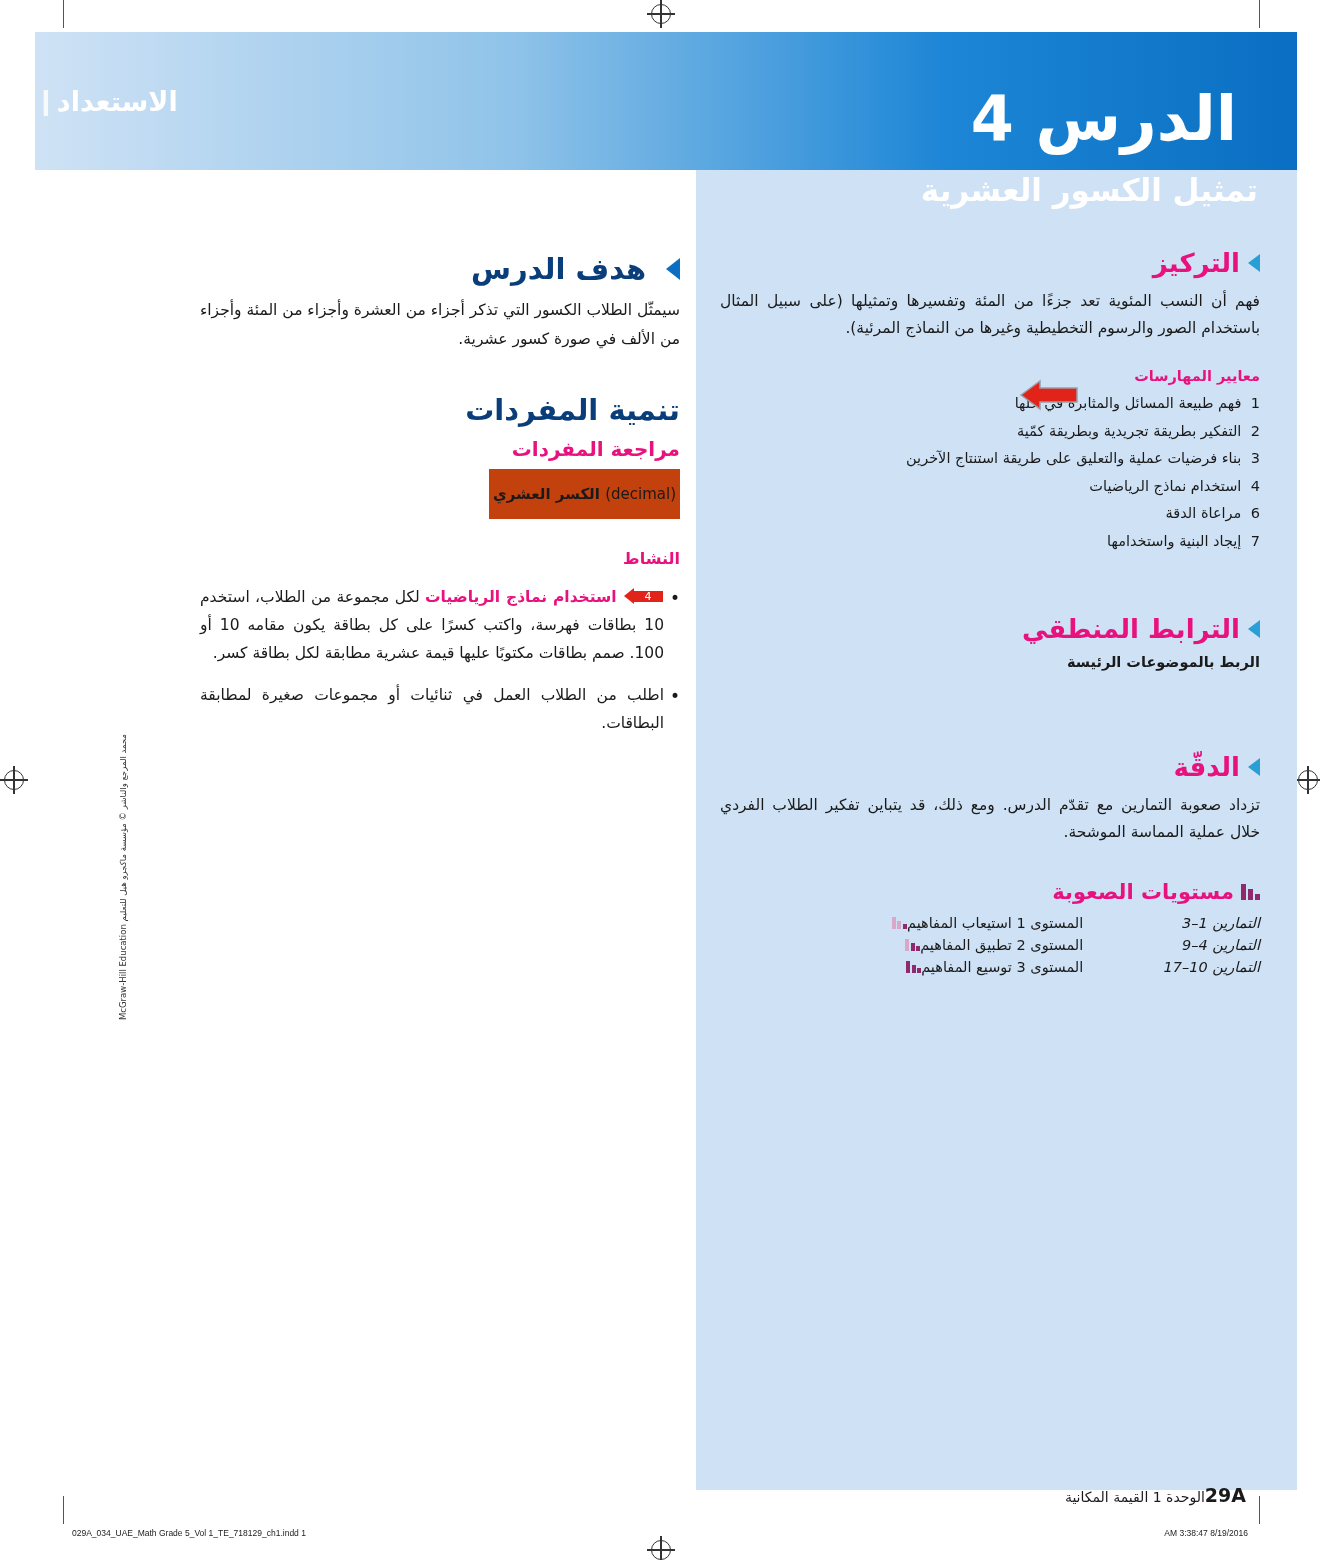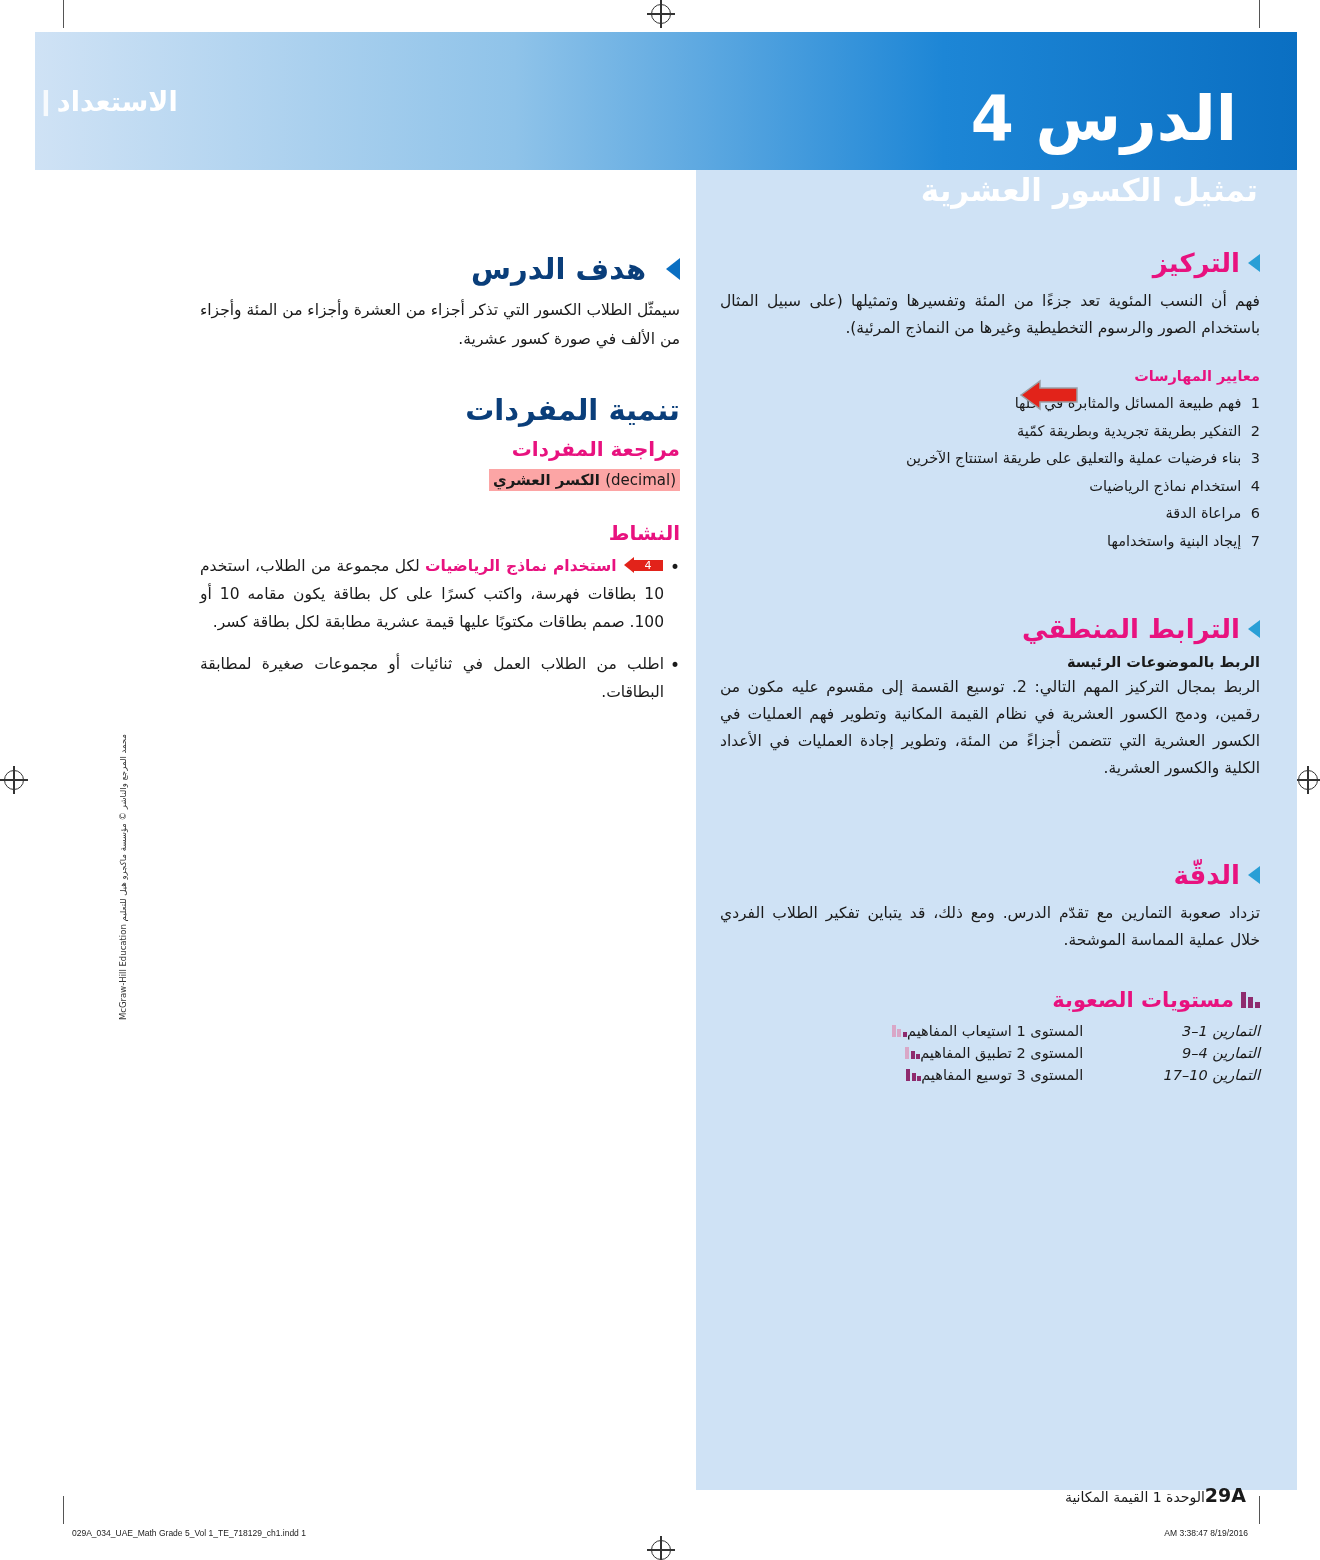--- a/index.html
+++ b/index.html
@@ -264,33 +264,33 @@
     margin-top: 40px;
   }
   .vocab-sub {
     color: #e8127f;
     font-size: 20px;
     font-weight: bold;
     margin-top: 10px;
     margin-bottom: 8px;
   }
   .highlight {
-    background: #fca5a5;
-    padding: 2px 4px;
+    background: #c2410c;
+    padding: 16px 4px;
     font-size: 15px;
     font-weight: bold;
     display: inline-block;
   }
   .highlight .en { font-weight: normal; }
   .activity-title {
     color: #e8127f;
-    font-size: 20px;
+    font-size: 16px;
     font-weight: bold;
     margin-top: 30px;
-    margin-bottom: 8px;
+    margin-bottom: 16px;
   }
   .bullets { list-style: none; margin: 0; padding: 0; }
   .bullets > li {
     position: relative;
     padding-right: 16px;
     margin-bottom: 14px;
     font-size: 15.5px;
     line-height: 1.8;
     text-align: justify;
   }
@@ -404,21 +404,20 @@
       </ul>
     </div>
 
     <div style="height:58px"></div>
 
     <div class="sec-head">
       <div class="tri"></div>
       <div class="t">الترابط المنطقي</div>
     </div>
     <div class="dark-sub">الربط بالموضوعات الرئيسة</div>
-    <div class="body-ar">الربط بمجال التركيز المهم التالي: 2. توسيع القسمة إلى مقسوم عليه مكون من رقمين، ودمج الكسور العشرية في نظام القيمة المكانية وتطوير فهم العمليات في الكسور العشرية التي تتضمن أجزاءً من المئة، وتطوير إجادة العمليات في الأعداد الكلية والكسور العشرية.</div>
 
     <div style="height:78px"></div>
 
     <div class="sec-head">
       <div class="tri"></div>
       <div class="t">الدقّة</div>
     </div>
     <div class="body-ar">تزداد صعوبة التمارين مع تقدّم الدرس. ومع ذلك، قد يتباين تفكير الطلاب الفردي خلال عملية المماسة الموشحة.</div>
 
     <div class="levels-head">

